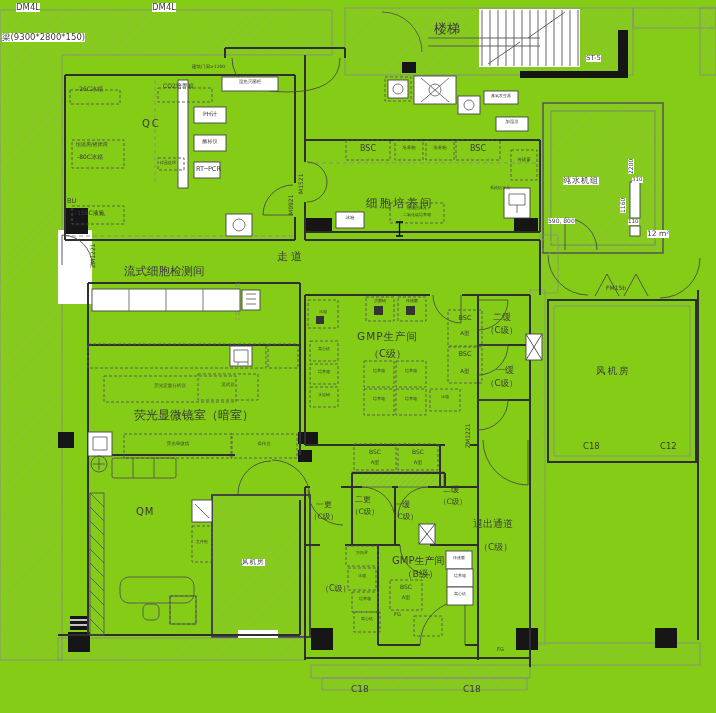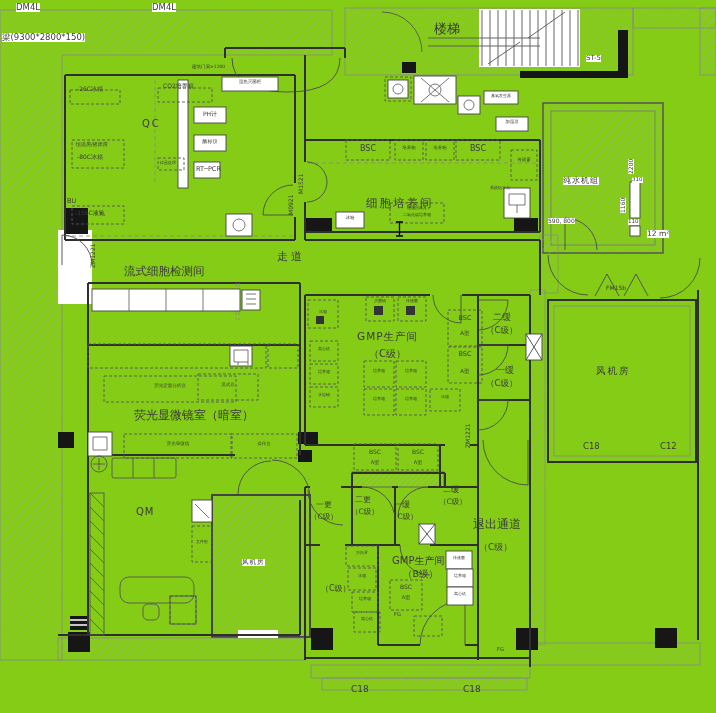--- a/index.html
+++ b/index.html
@@ -320,21 +320,21 @@
       <div class="lbl" style="left: 398px; top: 449px; font-size: 6px; width: 40px; text-align: center; color: rgb(58, 58, 58);">BSC</div>
       <div class="lbl" style="left: 398px; top: 460px; font-size: 5px; width: 40px; text-align: center; color: rgb(58, 58, 58);">A型</div>
       <div class="lbl" style="left: 316px; top: 501px; font-size: 8px; color: rgb(58, 58, 58);">一更</div>
       <div class="lbl" style="left: 310px; top: 513px; font-size: 7.5px; color: rgb(58, 58, 58);">（C级）</div>
       <div class="lbl" style="left: 355px; top: 496px; font-size: 8px; color: rgb(58, 58, 58);">二更</div>
       <div class="lbl" style="left: 351px; top: 508px; font-size: 7.5px; color: rgb(58, 58, 58);">（C级）</div>
       <div class="lbl" style="left: 394px; top: 501px; font-size: 8px; color: rgb(58, 58, 58);">一缓</div>
       <div class="lbl" style="left: 390px; top: 513px; font-size: 7.5px; color: rgb(58, 58, 58);">（C级）</div>
       <div class="lbl" style="left: 443px; top: 486px; font-size: 8px; color: rgb(58, 58, 58);">二缓</div>
       <div class="lbl" style="left: 439px; top: 498px; font-size: 7.5px; color: rgb(58, 58, 58);">（C级）</div>
-      <div class="lbl" style="left: 473px; top: 519px; font-size: 12px; color: rgb(58, 58, 58); font-family: Liberation Mono, monospace;">退出通道</div>
+      <div class="lbl" style="left: 473px; top: 519px; font-size: 10px; color: rgb(58, 58, 58);">退出通道</div>
       <div class="lbl" style="left: 479px; top: 543px; font-size: 9px; color: rgb(58, 58, 58);">（C级）</div>
       <div class="lbl" style="left: 392px; top: 556px; font-size: 10px; color: rgb(58, 58, 58);">GMP生产间</div>
       <div class="lbl" style="left: 403px; top: 569px; font-size: 9.5px; color: rgb(58, 58, 58);">（B级）</div>
       <div class="lbl" style="left: 390px; top: 584px; font-size: 6px; width: 32px; text-align: center; color: rgb(58, 58, 58);">BSC</div>
       <div class="lbl" style="left: 390px; top: 595px; font-size: 5px; width: 32px; text-align: center; color: rgb(58, 58, 58);">A型</div>
       <div class="lbl" style="left: 321px; top: 585px; font-size: 8px; color: rgb(58, 58, 58);">（C级）</div>
       <div class="lbl" style="left: 346px; top: 551px; font-size: 4px; width: 32px; text-align: center; color: rgb(58, 58, 58);">万向罩</div>
       <div class="lbl" style="left: 348px; top: 574px; font-size: 4px; width: 28px; text-align: center; color: rgb(58, 58, 58);">冰箱</div>
       <div class="lbl" style="left: 352px; top: 597px; font-size: 4px; width: 26px; text-align: center; color: rgb(58, 58, 58);">培养箱</div>
       <div class="lbl" style="left: 354px; top: 617px; font-size: 4px; width: 26px; text-align: center; color: rgb(58, 58, 58);">离心机</div>

